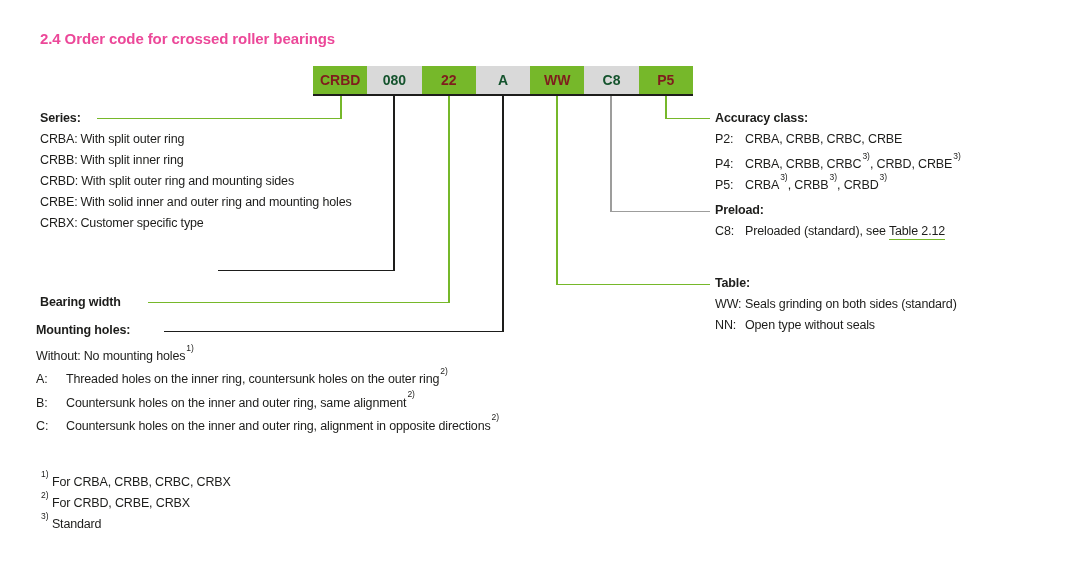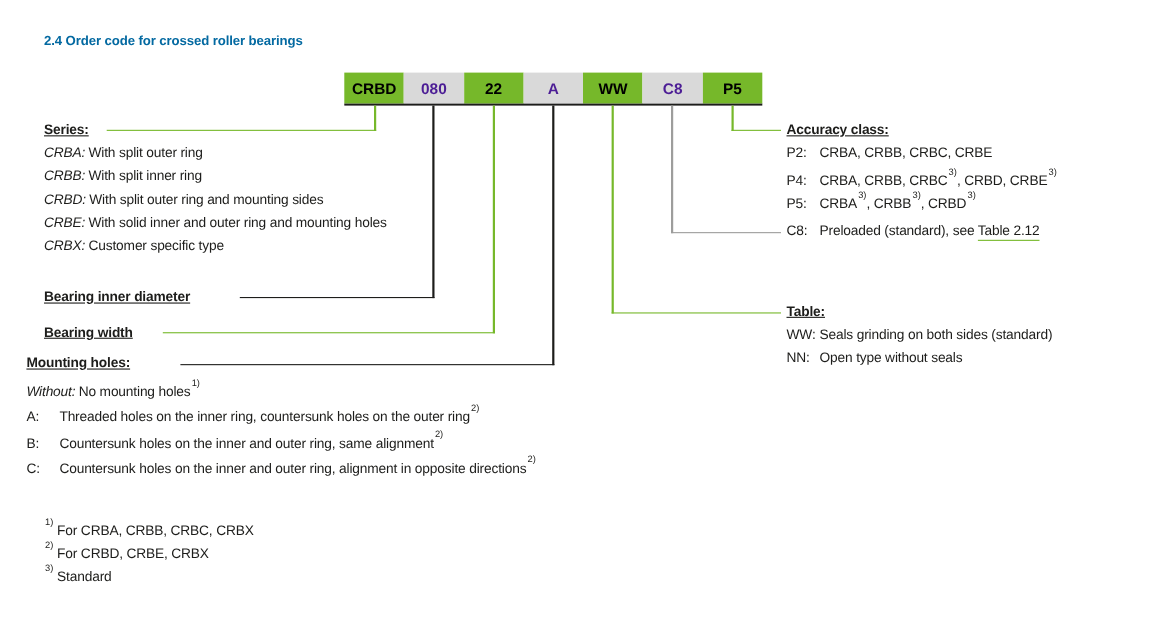--- a/index.html
+++ b/index.html
@@ -2,39 +2,39 @@
 <html><head>
 <meta charset="utf-8">
 <style>
   * { margin:0; padding:0; box-sizing:border-box; }
   html,body { background:#ffffff; }
   #canvas {
     position:relative; width:1069px; height:565px; background:#fff; overflow:hidden;
     font-family:"Liberation Sans", sans-serif; color:#1d1d1b;
     font-size:12.5px; letter-spacing:-0.15px;
   }
-  .title { position:absolute; left:40px; top:30px; font-size:12px; font-weight:bold; color:#0369a1; letter-spacing:-0.1px; }
+  .title { position:absolute; left:40px; top:30px; font-size:15px; font-weight:bold; color:#ec4899; letter-spacing:-0.1px; }
 
   .strip { position:absolute; left:313px; top:66px; width:380px; height:30px; display:flex; border-bottom:2px solid #1d1d1b; }
   .seg { flex:1; display:flex; align-items:center; justify-content:center; font-weight:bold; font-size:14px; letter-spacing:0; }
-  .seg.green { background:#76b82a; color:#000000; }
-  .seg.gray  { background:#d9d9d9; color:#4c1d95; }
+  .seg.green { background:#76b82a; color:#7f1d1d; }
+  .seg.gray  { background:#d9d9d9; color:#14532d; }
 
   .vline { position:absolute; width:1.5px; }
   .hline { position:absolute; height:1.5px; }
   .c-green { background:#76b82a; }
   .c-dark  { background:#1d1d1b; }
   .c-gray  { background:#9d9d9c; }
 
   .block { position:absolute; white-space:nowrap; }
   .row { line-height:21px; height:21px; }
-  .row.h { font-weight:bold;text-decoration:underline; }
+  .row.h { font-weight:bold; }
   .holes-item { line-height:23.3px; height:23.3px; }
   .code-col { display:inline-block; width:30px; }
-  .scode { margin-right:3px;font-style:italic; }
+  .scode { margin-right:3px; }
   sup { font-size:8.5px; position:relative; top:-4.5px; margin-left:1px; letter-spacing:0; }
   .tbl-link { border-bottom:1.5px solid #76b82a; padding-bottom:0.5px; }
 </style>
 </head>
 <body>
 
 <div id="canvas">
 
   <div class="title">2.4 Order code for crossed roller bearings</div>
 
@@ -71,44 +71,42 @@
 
   <div class="block" style="left:40px;top:108px">
     <div class="row h">Series:</div>
     <div class="row"><span class="scode">CRBA:</span><span>With split outer ring</span></div>
     <div class="row"><span class="scode">CRBB:</span><span>With split inner ring</span></div>
     <div class="row"><span class="scode">CRBD:</span><span>With split outer ring and mounting sides</span></div>
     <div class="row"><span class="scode">CRBE:</span><span>With solid inner and outer ring and mounting holes</span></div>
     <div class="row"><span class="scode">CRBX:</span><span>Customer specific type</span></div>
   </div>
 
-  <div class="block" style="left:40px;top:260px">
-    <div class="row h">Bearing inner diameter</div>
-  </div>
 
   <div class="block" style="left:40px;top:292px">
     <div class="row h">Bearing width</div>
   </div>
 
-  <div class="block" style="left:24px;top:320px">
+  <div class="block" style="left:36px;top:320px">
     <div class="row h">Mounting holes:</div>
     <div class="holes-item"><span class="scode">Without:</span><span>No mounting holes<sup>1)</sup></span></div>
     <div class="holes-item"><span class="code-col">A:</span><span>Threaded holes on the inner ring, countersunk holes on the outer ring<sup>2)</sup></span></div>
     <div class="holes-item"><span class="code-col">B:</span><span>Countersunk holes on the inner and outer ring, same alignment<sup>2)</sup></span></div>
     <div class="holes-item"><span class="code-col">C:</span><span>Countersunk holes on the inner and outer ring, alignment in opposite directions<sup>2)</sup></span></div>
   </div>
 
   <div class="block" style="left:715px;top:108px">
     <div class="row h">Accuracy class:</div>
     <div class="row"><span class="code-col">P2:</span><span>CRBA, CRBB, CRBC, CRBE</span></div>
     <div class="row"><span class="code-col">P4:</span><span>CRBA, CRBB, CRBC<sup>3)</sup>, CRBD, CRBE<sup>3)</sup></span></div>
     <div class="row"><span class="code-col">P5:</span><span>CRBA<sup>3)</sup>, CRBB<sup>3)</sup>, CRBD<sup>3)</sup></span></div>
   </div>
 
   <div class="block" style="left:715px;top:200px">
+    <div class="row h">Preload:</div>
     <div class="row"><span class="code-col">C8:</span><span>Preloaded (standard), see <span class="tbl-link">Table 2.12</span></span></div>
   </div>
 
   <div class="block" style="left:715px;top:273px">
     <div class="row h">Table:</div>
     <div class="row"><span class="code-col">WW:</span><span>Seals grinding on both sides (standard)</span></div>
     <div class="row"><span class="code-col">NN:</span><span>Open type without seals</span></div>
   </div>
 
   <div class="block" style="left:40px;top:468px">

